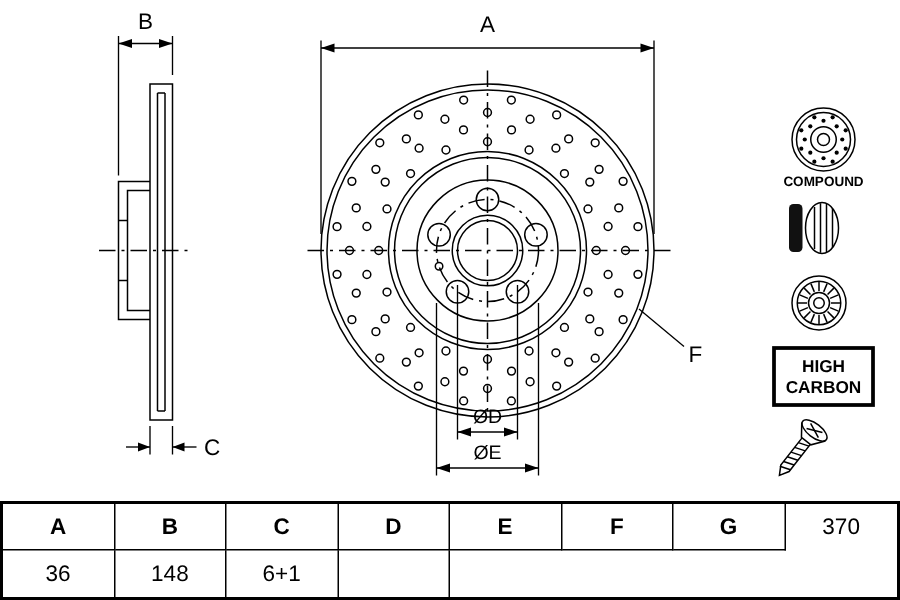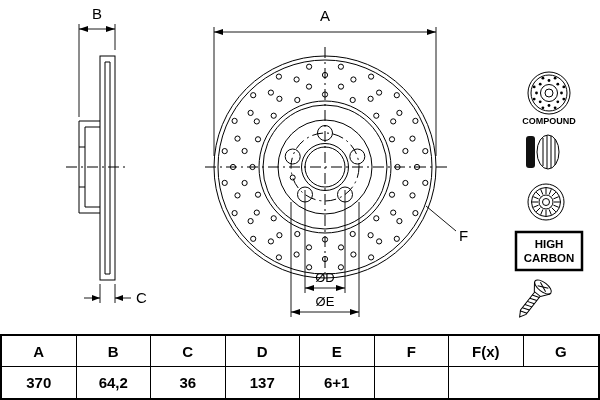--- a/index.html
+++ b/index.html
@@ -12,21 +12,21 @@
   .thin{stroke-width:0.9;}
   #dimples circle{fill:#fff;stroke:#000;stroke-width:1;}
   #icon1-dots circle{fill:#000;stroke:none;}
   #icon3-hatch line{stroke:#000;stroke-width:1;}
   .dimtxt{font-size:15px;}
   .diatxt{font-size:13px;}
   .spec-table{position:absolute;left:0;top:334px;width:600px;height:66px;background:#fff;
     display:grid;grid-template-columns:repeat(8,1fr);grid-template-rows:1fr 1fr;
     border:2px solid #000;box-sizing:border-box;}
   .spec-table .cell{display:flex;align-items:center;justify-content:center;
-    border-right:1.5px solid #000;box-sizing:border-box;font-size:15px;font-weight:bold;}
+    border-right:1.5px solid #000;box-sizing:border-box;font-size:15px;}
   .spec-table .cell:nth-child(8n){border-right:none;}
   .spec-table .head{font-weight:700;border-bottom:1.5px solid #000;}
 </style>
 </head>
 <body>
 
 <div class="stage">
 
 <svg id="disc-svg" width="600" height="334" viewBox="0 0 600 334">
 
@@ -267,22 +267,20 @@
   </g>
 </svg>
 
   <div class="spec-table">
     <div class="cell head">A</div>
     <div class="cell head">B</div>
     <div class="cell head">C</div>
     <div class="cell head">D</div>
     <div class="cell head">E</div>
     <div class="cell head">F</div>
-    <div class="cell head">F(x)</div>
     <div class="cell head">G</div>
     <div class="cell val">370</div>
-    <div class="cell val">64,2</div>
     <div class="cell val">36</div>
-    <div class="cell val">137</div>
+    <div class="cell val">148</div>
     <div class="cell val">6+1</div>
     <div class="cell val"></div>
   </div>
 </div>
 
 </body></html>

